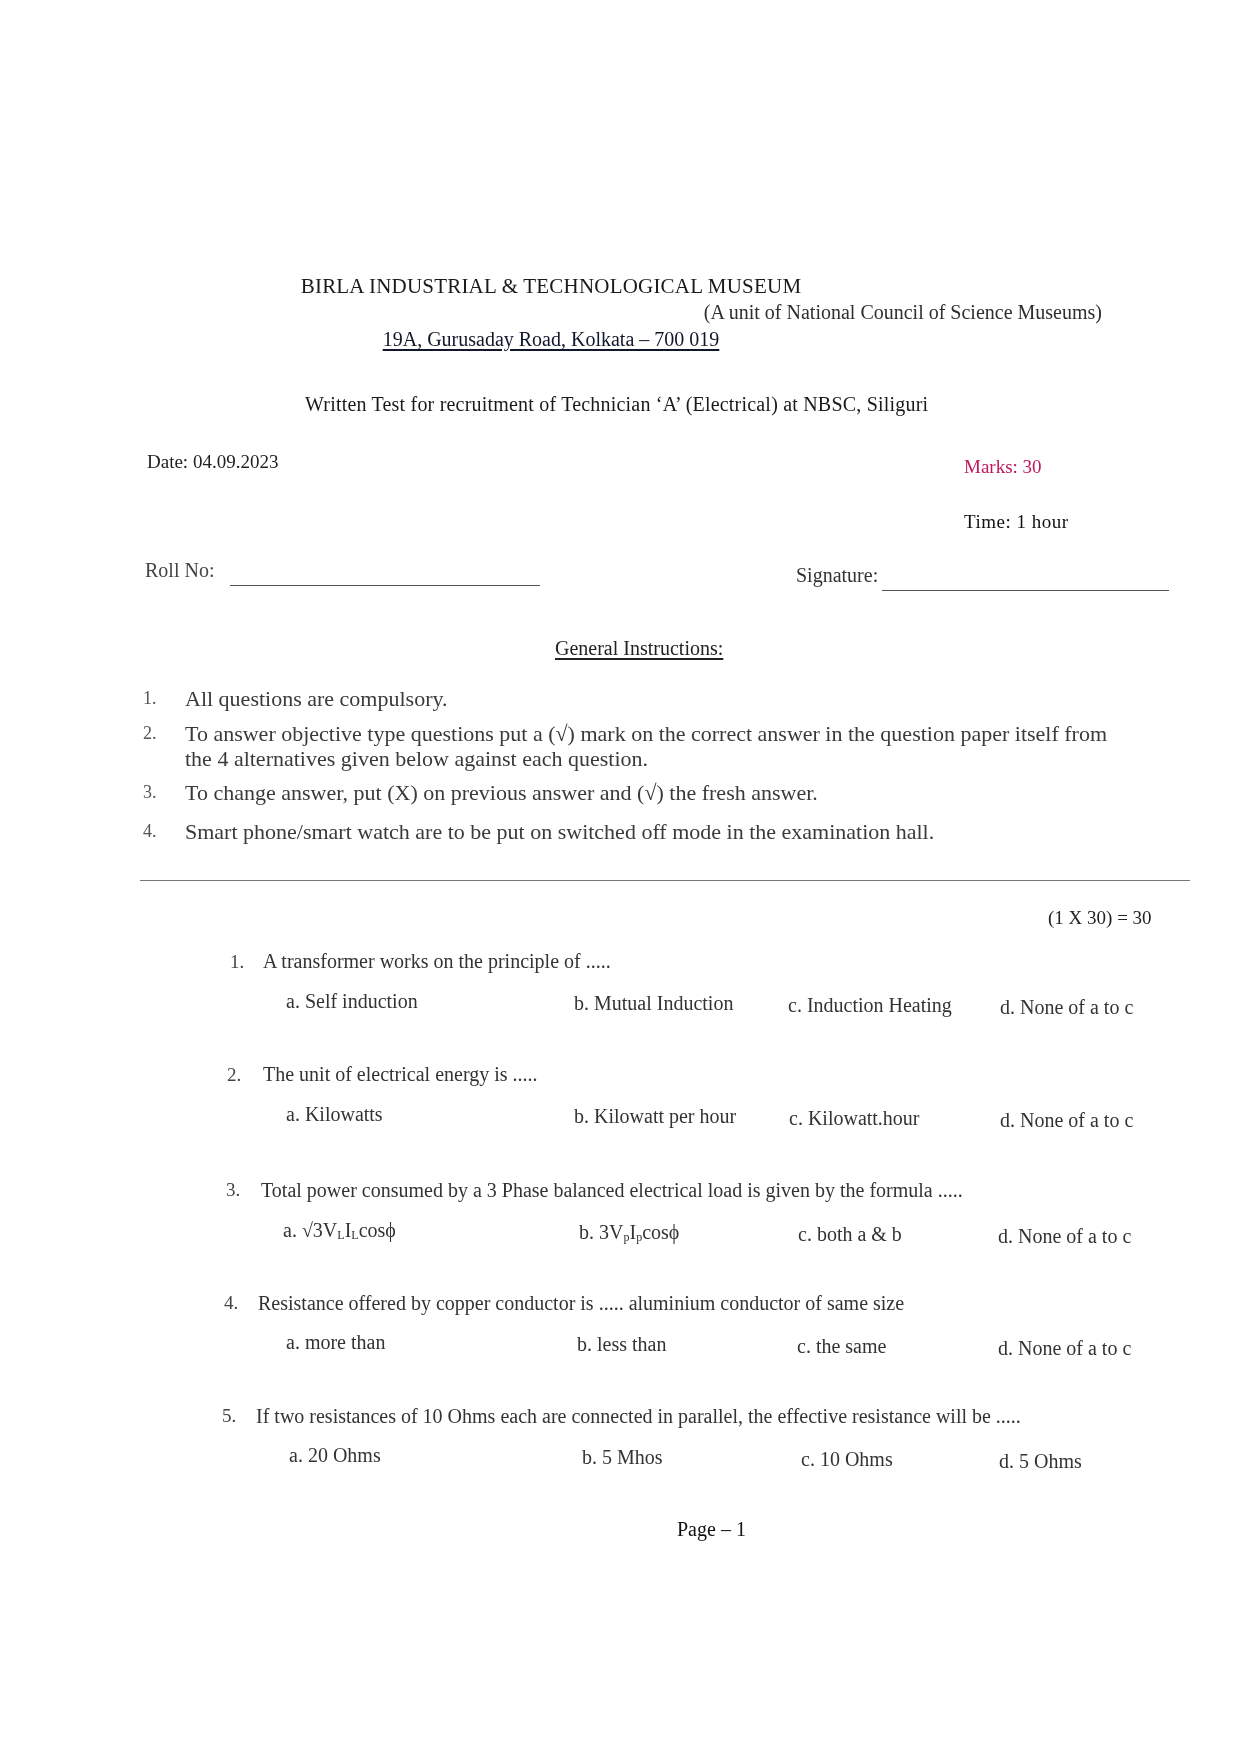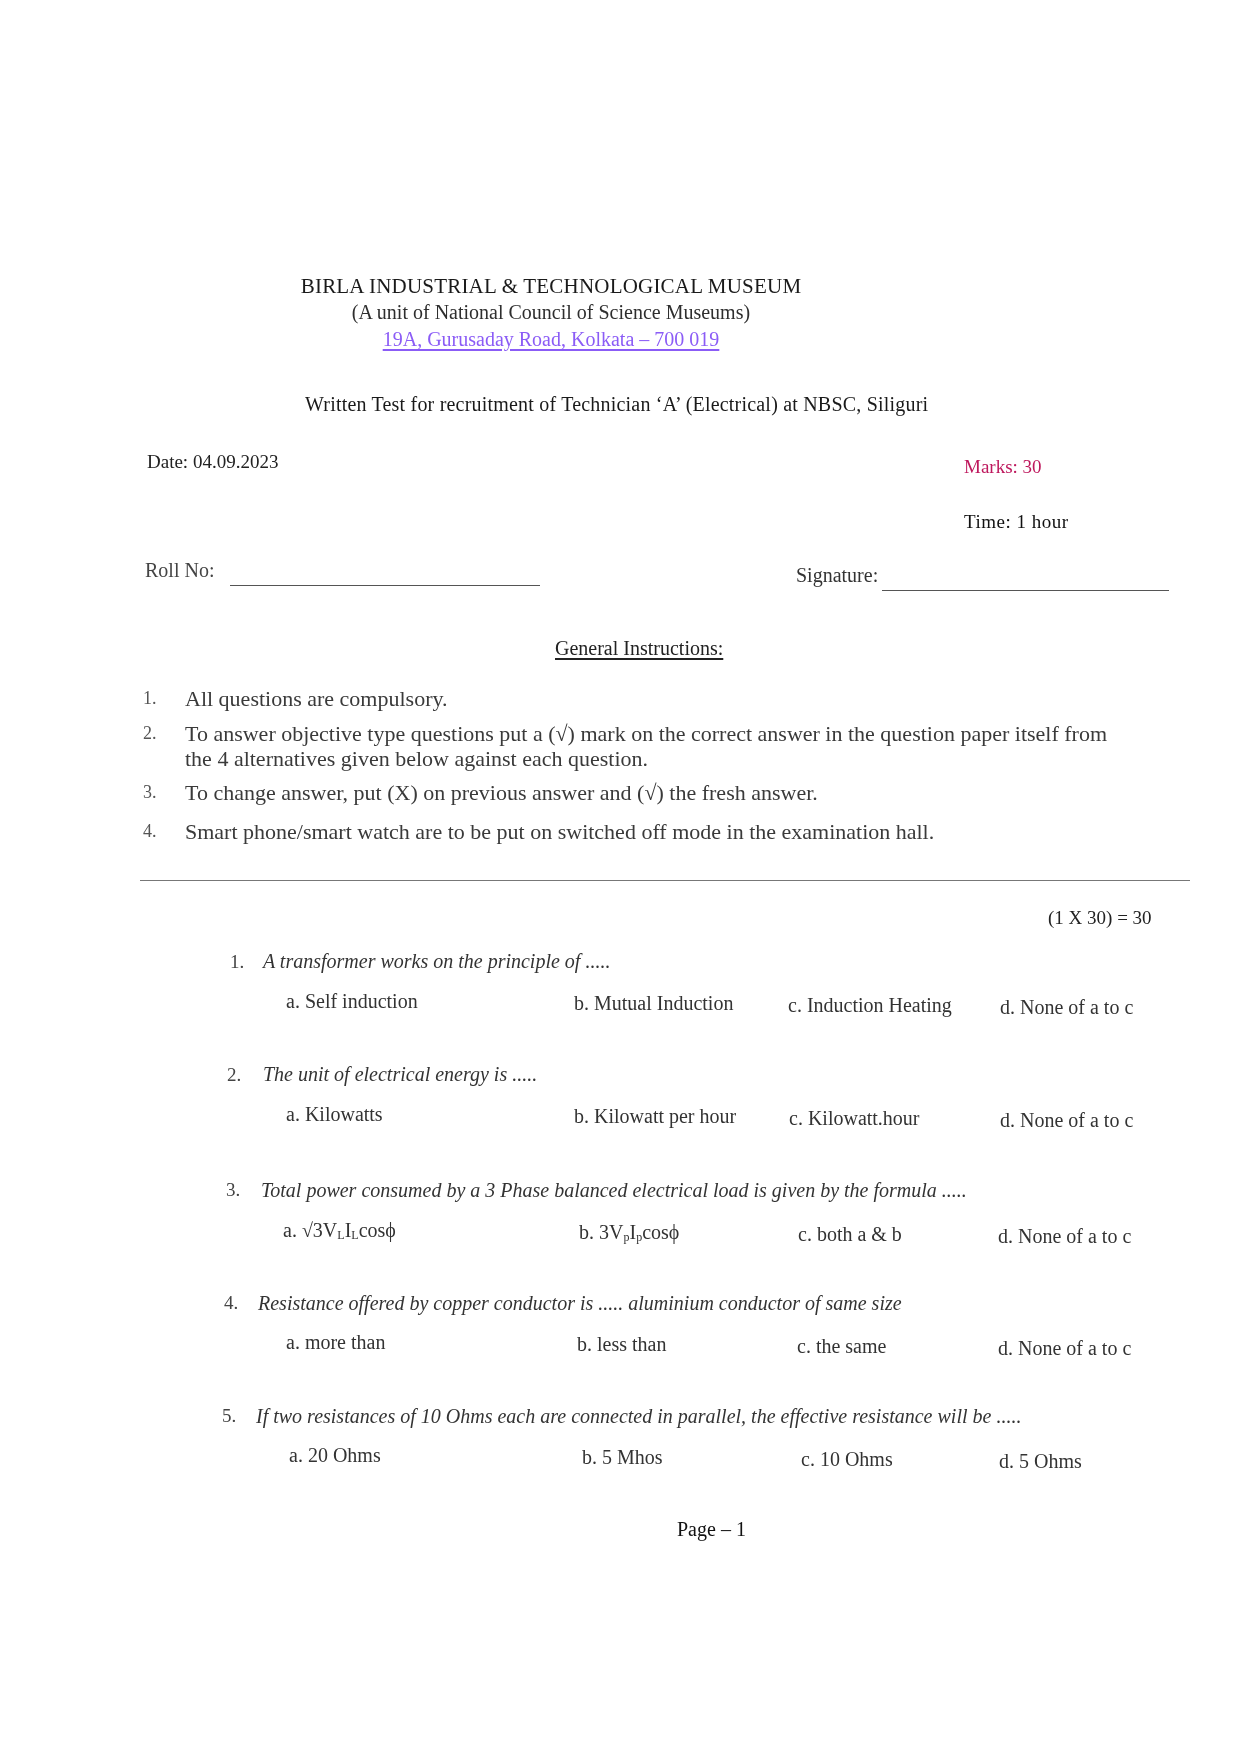--- a/index.html
+++ b/index.html
@@ -4,37 +4,37 @@
   <style>
     html, body { margin: 0; padding: 0; background: #ffffff; }
     body {
       width: 1241px; height: 1754px; position: relative; overflow: hidden;
       font-family: "Liberation Serif", "DejaVu Serif", serif;
       color: #2a2a2a;
     }
     .abs { position: absolute; white-space: nowrap; }
     .header { left: 0; width: 1102px; text-align: center; }
     .org-name { top: 274px; font-size: 21px; color: #1a1a1a; letter-spacing: 0.2px; }
-    .org-unit { top: 301px; font-size: 20px; color: #2e2e2e; }
-    .org-addr { top: 328px; font-size: 20px; color: #8b5cf6; text-decoration: underline; text-underline-offset: 3px; }
+    .org-unit { top: 301px; font-size: 20px; color: #2e2e2e; text-align: right; }
+    .org-addr { top: 328px; font-size: 20px; color: #0f172a; text-decoration: underline; text-underline-offset: 3px; }
     .test-title { top: 393px; left: 305px; font-size: 20px; color: #1a1a1a; letter-spacing: 0.2px; }
     .date { top: 451px; left: 147px; font-size: 19px; color: #222; font-family: Liberation Serif, serif; }
     .marks { top: 456px; left: 964px; font-size: 19px; color: #be185d; }
     .time { top: 511px; left: 964px; font-size: 19px; color: #111; letter-spacing: 0.5px; }
     .roll { top: 559px; left: 145px; font-size: 20px; color: #444; }
     .roll-line { position: absolute; top: 585px; left: 230px; width: 310px; border-bottom: 1px solid #555; }
     .sig { top: 564px; left: 786px; font-size: 20px; color: #333; margin-left: 10px; }
     .sig-line { position: absolute; top: 590px; left: 882px; width: 287px; border-bottom: 1px solid #555; }
     .gi-title { top: 637px; left: 555px; font-size: 20px; color: #222; text-decoration: underline; text-underline-offset: 3px; }
     .instr-num { position: absolute; left: 143px; font-size: 18px; color: #555; }
     .instr-text { position: absolute; left: 185px; font-size: 22px; color: #3a3a3a; white-space: nowrap; }
     .divider { position: absolute; top: 880px; left: 140px; width: 1050px; border-bottom: 1px solid #777; }
     .score { top: 907px; left: 1048px; font-size: 19px; color: #222; }
     .q-num { position: absolute; font-size: 19px; color: #444; }
-    .q-text { position: absolute; font-size: 20px; color: #333; white-space: nowrap; font-style: italic; }
+    .q-text { position: absolute; font-size: 20px; color: #333; white-space: nowrap; }
     .opt { position: absolute; font-size: 20px; color: #333; white-space: nowrap; }
     sub { font-size: 12px; vertical-align: -2px; }
     .page-num { top: 1518px; left: 677px; font-size: 20px; color: #111; }
   </style>
 </head>
 <body>
 
 <div class="abs header org-name">BIRLA INDUSTRIAL &amp; TECHNOLOGICAL MUSEUM</div>
 <div class="abs header org-unit">(A unit of National Council of Science Museums)</div>
 <div class="abs header org-addr"><span>19A, Gurusaday Road, Kolkata – 700 019</span></div>

